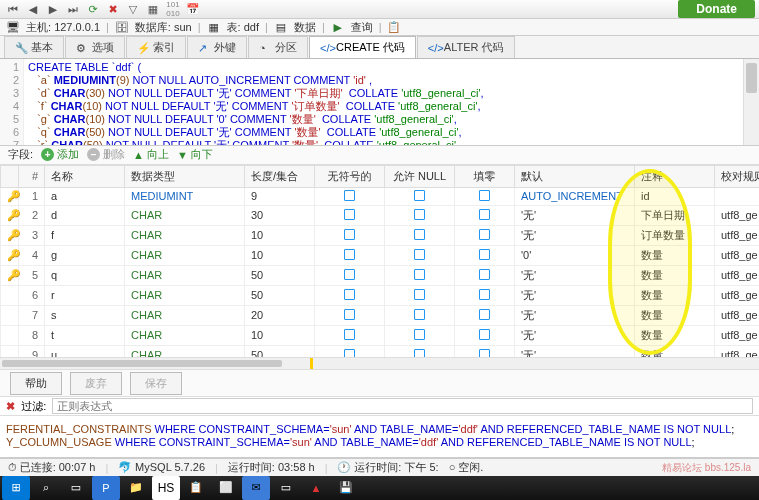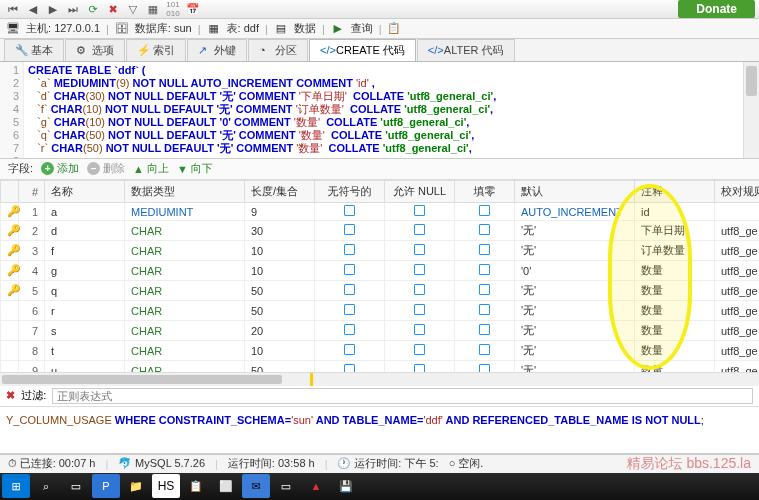--- a/index.html
+++ b/index.html
@@ -11,21 +11,21 @@
 .infobar{height:20px;background:#f7f7f7;border-bottom:1px solid #ccc;display:flex;align-items:center;padding:0 6px;gap:6px;color:#333}
 .infobar .sep{color:#aaa}
 .micon{width:14px;height:14px;display:inline-flex;align-items:center;justify-content:center}
 .tabs{height:24px;background:#f4f4f4;border-bottom:1px solid #bbb;display:flex;align-items:flex-end;padding:0 4px;gap:1px}
 .tab{padding:3px 10px;border:1px solid #ccc;border-bottom:none;background:#eee;display:flex;align-items:center;gap:4px;cursor:pointer;color:#444}
 .tab.active{background:#fff;border-color:#bbb;color:#000}
 .tab .ti{width:12px;height:12px}
 .code{height:100px;background:#fff;border-bottom:1px solid #ccc;display:flex;font-family:Consolas,monospace;font-size:11px;overflow:hidden;position:relative}
 .gutter{width:24px;background:#f8f8f8;border-right:1px solid #eee;text-align:right;padding:2px 4px;color:#999;line-height:13px}
 .codebody{flex:1;padding:2px 4px;line-height:13px;white-space:pre;overflow:hidden}
-.kw{color:#0000cd;font-weight:bold}.id{color:#8b4513}.ty{color:#0000cd;font-weight:bold}.st{color:#b22222}.cm{color:#008000}
+.kw{color:#0000cd;font-weight:normal}.id{color:#8b4513}.ty{color:#0000cd;font-weight:bold}.st{color:#b22222}.cm{color:#008000}
 .vsb{width:16px;background:#f0f0f0;border-left:1px solid #ddd;position:relative}
 .vsb .thumb{position:absolute;left:2px;right:2px;top:4px;height:30px;background:#c8c8c8;border-radius:2px}
 .fieldbar{height:22px;display:flex;align-items:center;padding:0 8px;gap:8px;border-bottom:1px solid #ddd;background:#fafafa}
 .fieldbar .lbl{color:#333}
 .pill{display:flex;align-items:center;gap:3px;cursor:pointer}
 .pill.add{color:#2e8b2e}.pill.rem{color:#999}.pill.up,.pill.dn{color:#2e8b2e}
 .circ{width:13px;height:13px;border-radius:50%;display:flex;align-items:center;justify-content:center;color:#fff;font-weight:bold;font-size:10px;line-height:1}
 .circ.g{background:#4caf50}.circ.gr{background:#bbb}
 .grid{flex:1;overflow:auto;position:relative;background:#fff}
 table{width:100%;border-collapse:collapse;table-layout:fixed}
@@ -40,21 +40,21 @@
 .highlight{position:absolute;border:4px solid #f5ee1a;border-radius:50%/40%;pointer-events:none;background:rgba(245,238,26,.15)}
 .btnrow{height:32px;display:flex;align-items:center;gap:8px;padding:0 10px;border-top:1px solid #ddd;border-bottom:1px solid #ddd;background:#fafafa}
 .btn{border:1px solid #bbb;background:#f4f4f4;padding:3px 14px;cursor:pointer;color:#333}
 .btn.dis{color:#aaa}
 .filter{height:22px;display:flex;align-items:center;gap:6px;padding:0 6px;border-bottom:1px solid #ddd}
 .filter .x{color:#c33;cursor:pointer;font-weight:bold}
 .filter input{flex:1;border:1px solid #ccc;padding:1px 4px;font-size:11px}
 .sql{height:48px;background:#fff;font-family:Consolas,monospace;font-size:11px;padding:3px 6px;line-height:13px;overflow:hidden;border-bottom:1px solid #ccc}
 .status{height:20px;background:#f4f4f4;border-top:1px solid #ccc;display:flex;align-items:center;gap:10px;padding:0 8px;color:#333}
 .status .sep{color:#ccc}
-.status .wm{margin-left:auto;color:#d88;font-size:14px}
+.status .wm{margin-left:auto;color:#d88;font-size:10px}
 .taskbar{height:28px;background:linear-gradient(#2a2a2a,#111);display:flex;align-items:center;gap:2px;padding:0 2px}
 .tbi{width:28px;height:24px;display:flex;align-items:center;justify-content:center;border-radius:2px}
 .hscroll{height:14px;background:#f0f0f0;border-top:1px solid #ddd;position:relative}
 .hscroll .th{position:absolute;left:2px;width:280px;top:2px;bottom:2px;background:#c8c8c8;border-radius:2px}
 .hscroll .mk{position:absolute;left:310px;top:0;bottom:0;width:3px;background:#ffcc00}
 </style>
 </head>
 <body>
 
 <div class="app">
@@ -294,29 +294,35 @@
           </tr>
         </tbody>
   </table>
   <div class="highlight" style="top:4px;left:608px;width:84px;height:186px"></div>
  </div>
  <div class="hscroll">
       <div class="th"></div>
       <div class="mk"></div>
     </div>
 
+ <div class="btnrow">
+  <button class="btn">帮助</button>
+  <button class="btn dis">废弃</button>
+  <button class="btn dis">保存</button>
+ </div>
 
  <div class="filter">
   <span class="x">✖</span>
   <span>过滤:</span>
   <input placeholder="正则表达式" style="">
  </div>
 
  <div class="sql">
   <div style="height:4px"></div>
+  <div><span class="id">FERENTIAL_CONSTRAINTS </span><span class="kw">WHERE   CONSTRAINT_SCHEMA=</span><span class="st">'sun'</span><span class="kw">   AND TABLE_NAME=</span><span class="st">'ddf'</span><span class="kw">   AND REFERENCED_TABLE_NAME </span><span class="kw">IS NOT NULL</span>;</div>
   <div><span class="id">Y_COLUMN_USAGE </span><span class="kw">WHERE   CONSTRAINT_SCHEMA=</span><span class="st">'sun'</span><span class="kw">   AND TABLE_NAME=</span><span class="st">'ddf'</span><span class="kw">   AND REFERENCED_TABLE_NAME </span><span class="kw">IS NOT NULL</span>;</div>
  </div>
 
  <div class="status">
   <span>⏱ <span>已连接: 00:07 h</span></span>
       <span class="sep">|</span>
   <span>🐬 <span>MySQL 5.7.26</span></span>
       <span class="sep">|</span>
   <span><span>运行时间: 03:58 h</span></span>
       <span class="sep">|</span>

